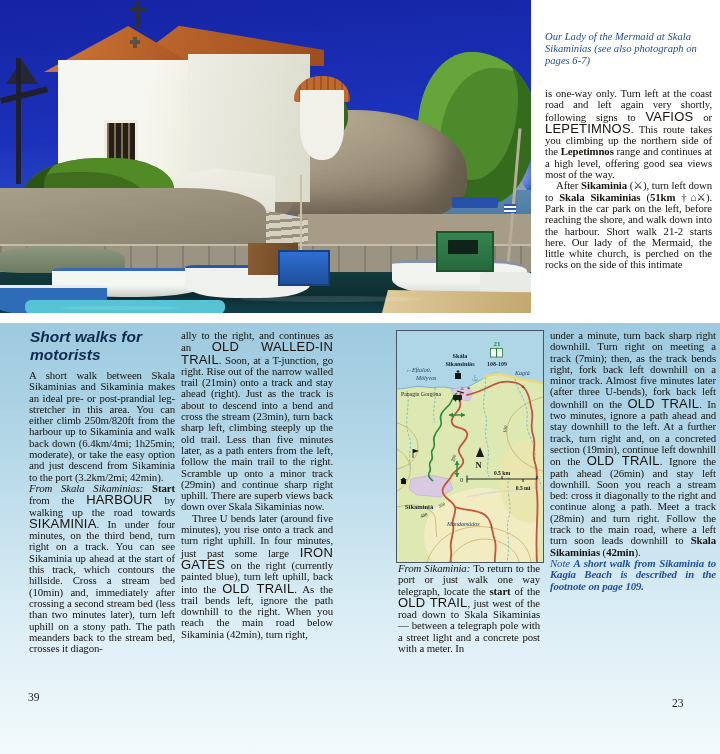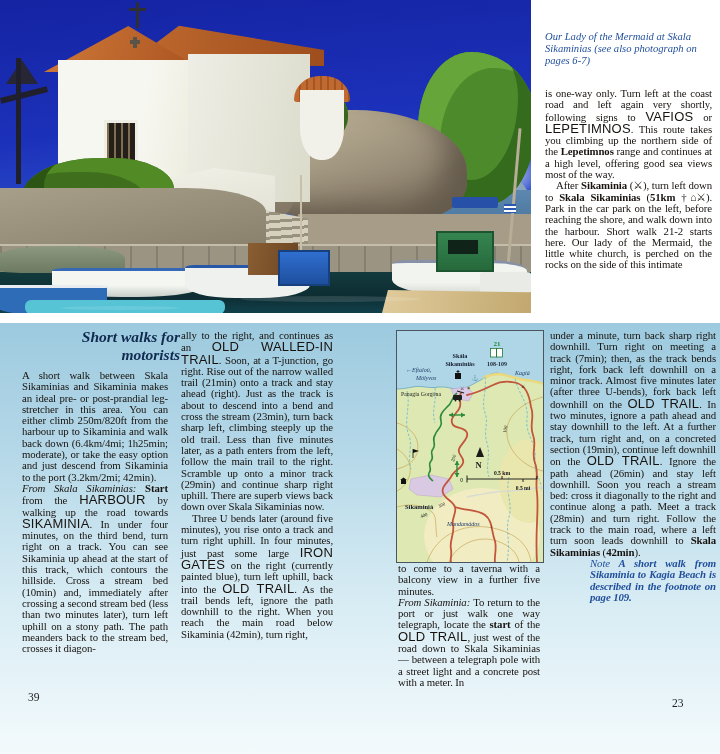--- a/index.html
+++ b/index.html
@@ -57,37 +57,37 @@
   .p-flag{left:504px;top:204px;width:12px;height:9px;background:repeating-linear-gradient(180deg,#2a58b0 0 2px,#ffffff 2px 4px);}
   .p-refl1{left:240px;top:296px;width:180px;height:6px;background:rgba(255,255,255,.12);border-radius:50%;}
   .p-refl2{left:60px;top:306px;width:120px;height:4px;background:rgba(255,255,255,.10);border-radius:50%;}
   
   .caption{position:absolute;left:545px;top:31px;width:167px;font-style:italic;font-size:10.6px;line-height:12px;color:#1f4e9c;}
   .intro{position:absolute;left:545px;top:88px;width:167px;}
   
   .bluebox{position:absolute;left:0;top:323px;width:720px;height:431px;
            background:linear-gradient(180deg,#9dcadf 0%,#b5d8e8 30%,#d8ecf4 65%,#f3fafc 100%);}
   .bluebox > *{position:absolute;}
-  .box-heading{left:30px;top:5px;width:150px;font-family:Liberation Serif, serif;
-               font-weight:bold;font-style:italic;font-size:15.5px;line-height:17.5px;color:#102a50;text-align:right;}
-  .c1{left:22px;top:47px;width:146px;}
+  .box-heading{left:30px;top:5px;width:150px;font-family:Liberation Sans, sans-serif;
+               font-weight:bold;font-style:italic;font-size:15.5px;line-height:17.5px;color:#102a50;}
+  .c1{left:29px;top:47px;width:146px;}
   .c2{left:181px;top:7px;width:152px;}
   .c3{left:398px;top:240px;width:142px;}
   .c4{left:550px;top:7px;width:166px;}
   .pageno{font-size:11.5px;color:#1c1c1c;}
   .pn-left{left:28px;top:368px;}
   .pn-right{left:672px;top:374px;}
   
   .rich{font-size:10.8px;line-height:11.3px;letter-spacing:-0.1px;color:#17120e;text-align:justify;}
   .rich p{margin:0;}
   .rich p.indent{text-indent:11px;}
   .seg-b{font-weight:bold;}
   .seg-bi{font-weight:normal;font-style:italic;}
   .seg-sc{font-family:"Liberation Sans",sans-serif;font-size:13px;letter-spacing:.2px;}
-  .rich p.note{color:#1f4e9c;font-weight:bold;font-style:italic;margin-left:40px;}
+  .rich p.note{color:#1f4e9c;font-weight:bold;font-style:italic;}
   
   .mapbox{left:396px;top:7px;width:146px;height:231px;border:1px solid #4a5560;background:#dde8b2;}
   .mapbox svg{display:block;width:146px;height:231px;}
   .m-lbl{font-family:"Liberation Serif",serif;fill:#1c1c1c;}
   .m-it{font-style:italic;fill:#25406b;}
   .m-vil{font-weight:bold;fill:#141c2e;}
 </style>
 </head>
 <body>
 
@@ -156,21 +156,20 @@
     <div class="box-heading">Short walks for motorists</div>
     <div class="c1 rich">
         <p><span>A short walk between Skala Sikaminias and Sikaminia makes an ideal pre- or post-prandial leg-stretcher in this area. You can either climb 250m/820ft from the harbour up to Sikaminia and walk back down (6.4km/4mi; 1h25min; moderate), or take the easy option and just descend from Sikaminia to the port (3.2km/2mi; 42min).</span></p>
         <p><span class="seg-bi">From Skala Sikaminias:</span><span> </span><span class="seg-b">Start</span><span> from the </span><span class="seg-sc">HARBOUR</span><span> by walking up the road towards </span><span class="seg-sc">SIKAMINIA</span><span>. In under four minutes, on the third bend, turn right on a track. You can see Sikaminia up ahead at the start of this track, which contours the hillside. Cross a stream bed (10min) and, immediately after crossing a second stream bed (less than two minutes later), turn left uphill on a stony path. The path meanders back to the stream bed, crosses it diagon-</span></p>
       </div>
     <div class="c2 rich">
         <p><span>ally to the right, and continues as an </span><span class="seg-sc">OLD WALLED-IN TRAIL</span><span>. Soon, at a T-junction, go right. Rise out of the narrow walled trail (21min) onto a track and stay ahead (right). Just as the track is about to descend into a bend and cross the stream (23min), turn back sharp left, climbing steeply up the old trail. Less than five minutes later, as a path enters from the left, follow the main trail to the right. Scramble up onto a minor track (29min) and continue sharp right uphill. There are superb views back down over Skala Sikaminias now.</span></p>
         <p class="indent"><span>Three U bends later (around five minutes), you rise onto a track and turn right uphill. In four minutes, just past some large </span><span class="seg-sc">IRON GATES</span><span> on the right (currently painted blue), turn left uphill, back into the </span><span class="seg-sc">OLD TRAIL</span><span>. As the trail bends left, ignore the path downhill to the right. When you reach the main road below Sikaminia (42min), turn right,</span></p>
       </div>
     <div class="c3 rich">
-        <p><span>to come to a taverna with a balcony view in a further five minutes.</span></p>
         <p><span class="seg-bi">From Sikaminia:</span><span> To return to the port or just walk one way telegraph, locate the </span><span class="seg-b">start</span><span> of the </span><span class="seg-sc">OLD TRAIL</span><span>, just west of the road down to Skala Sikaminias — between a telegraph pole with a street light and a concrete post with a meter. In</span></p>
       </div>
     <div class="c4 rich">
         <p><span>under a minute, turn back sharp right downhill. Turn right on meeting a track (7min); then, as the track bends right, fork back left downhill on a minor track. Almost five minutes later (after three U-bends), fork back left downhill on the </span><span class="seg-sc">OLD TRAIL</span><span>. In two minutes, ignore a path ahead and stay downhill to the left. At a further track, turn right and, on a concreted section (19min), continue left downhill on the </span><span class="seg-sc">OLD TRAIL</span><span>. Ignore the path ahead (26min) and stay left downhill. Soon you reach a stream bed: cross it diagonally to the right and continue along a path. Meet a track (28min) and turn right. Follow the track to the main road, where a left turn soon leads downhill to </span><span class="seg-b">Skala Sikaminias</span><span> (</span><span class="seg-b">42min</span><span>).</span></p>
         <p class="note"><span class="seg-bi">Note</span><span> A short walk from Sikaminia to Kagia Beach is described in the footnote on page 109.</span></p>
       </div>
 
     <div class="mapbox">
       <svg viewBox="0 0 146 231" xmlns="http://www.w3.org/2000/svg">
         <rect x="0" y="0" width="146" height="231" fill="#dde8b2"></rect>

